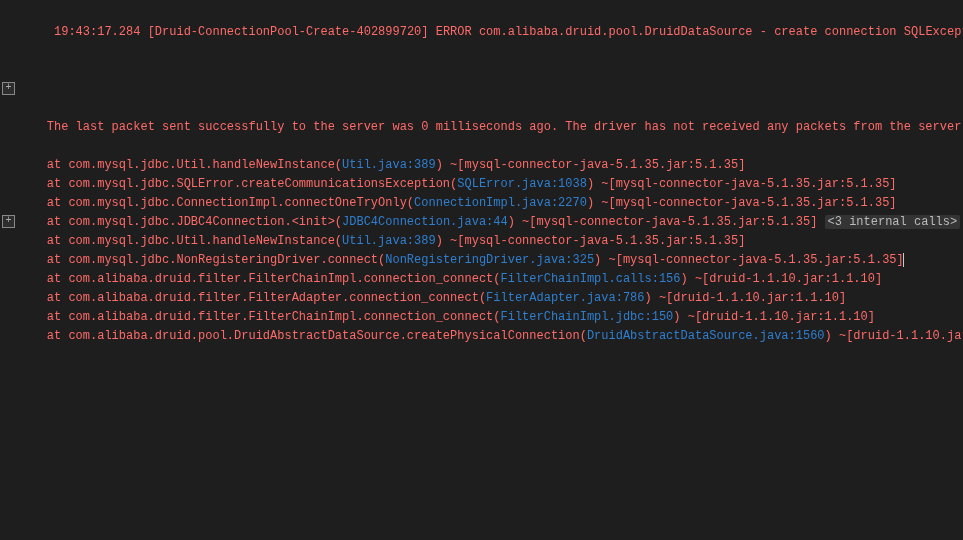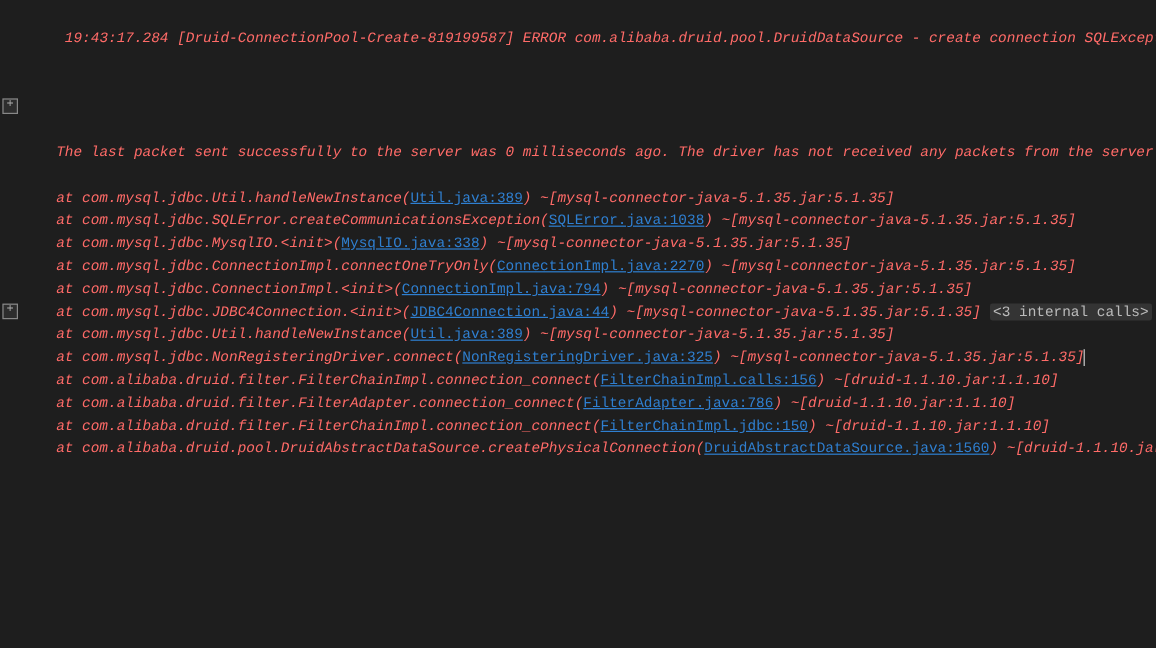--- a/index.html
+++ b/index.html
@@ -31,22 +31,22 @@
     width: 11px;
     height: 11px;
     border: 1px solid #888;
     background: #2d2d2d;
     font-size: 10px;
     line-height: 10px;
     text-align: center;
     color: #aaa;
     cursor: pointer;
   }
-  .level-error   { color: #ff6b68; font-style: italic; }
-  .link          { color: #2f7fd0; text-decoration: underline; cursor: pointer; }
+  .level-error   { color: #ff6b68; }
+  .link          { color: #2f7fd0; cursor: pointer; }
   .redact {
     display: inline-block;
     vertical-align: middle;
     background: #4a4a4a;
     height: 12px;
     border-radius: 2px;
   }
   .redact.w2 { width: 55px; }
   .badge-calls {
     background: rgba(120,120,120,0.25);
@@ -63,38 +63,36 @@
     vertical-align: middle;
     margin-left: -1px;
   }
 </style>
 </head>
 <body>
 
 <div class="log-container">
 
   <div class="line">
-    <span class="level-error"> 19:43:17.284 </span><span class="level-error">[Druid-ConnectionPool-Create-819199587] </span><span class="level-error">ERROR</span><span class="level-error"> com.alibaba.druid.pool.DruidDataSource - create connection SQLException, url: jdbc:mysql:</span>
+    <span class="level-error"> 19:43:17.284 </span><span class="level-error">[Druid-ConnectionPool-Create-402899720] </span><span class="level-error">ERROR</span><span class="level-error"> com.alibaba.druid.pool.DruidDataSource - create connection SQLException, url: jdbc:mysql:</span>
   </div>
 
 
 
   <div class="line"><span> </span></div>
 
   <div class="line">
     <span class="gutter-icon">+</span>
     <span class="level-error">The last packet sent successfully to the server was 0 milliseconds ago. The driver has not received any packets from the server.</span> 
   </div>
 
   <div id="stack-host">
       <div class="line"><span class="level-error">    at com.mysql.jdbc.Util.handleNewInstance(</span><span class="link">Util.java:389</span><span class="level-error">) ~[mysql-connector-java-5.1.35.jar:5.1.35]</span></div>
       <div class="line"><span class="level-error">    at com.mysql.jdbc.SQLError.createCommunicationsException(</span><span class="link">SQLError.java:1038</span><span class="level-error">) ~[mysql-connector-java-5.1.35.jar:5.1.35]</span></div>
-      <div class="line"><span class="level-error">    at com.mysql.jdbc.MysqlIO.&lt;init&gt;(</span><span class="link">MysqlIO.java:338</span><span class="level-error">) ~[mysql-connector-java-5.1.35.jar:5.1.35]</span></div>
       <div class="line"><span class="level-error">    at com.mysql.jdbc.ConnectionImpl.connectOneTryOnly(</span><span class="link">ConnectionImpl.java:2270</span><span class="level-error">) ~[mysql-connector-java-5.1.35.jar:5.1.35]</span></div>
-      <div class="line"><span class="level-error">    at com.mysql.jdbc.ConnectionImpl.&lt;init&gt;(</span><span class="link">ConnectionImpl.java:794</span><span class="level-error">) ~[mysql-connector-java-5.1.35.jar:5.1.35]</span></div>
       <div class="line"><span class="gutter-icon">+</span><span class="level-error">    at com.mysql.jdbc.JDBC4Connection.&lt;init&gt;(</span><span class="link">JDBC4Connection.java:44</span><span class="level-error">) ~[mysql-connector-java-5.1.35.jar:5.1.35] </span><span class="badge-calls">&lt;3 internal calls&gt;</span></div>
       <div class="line"><span class="level-error">    at com.mysql.jdbc.Util.handleNewInstance(</span><span class="link">Util.java:389</span><span class="level-error">) ~[mysql-connector-java-5.1.35.jar:5.1.35]</span></div>
       <div class="line"><span class="level-error">    at com.mysql.jdbc.NonRegisteringDriver.connect(</span><span class="link">NonRegisteringDriver.java:325</span><span class="level-error">) ~[mysql-connector-java-5.1.35.jar:5.1.35]</span><span class="cursor-caret"></span></div>
       <div class="line"><span class="level-error">    at com.alibaba.druid.filter.FilterChainImpl.connection_connect(</span><span class="link">FilterChainImpl.calls:156</span><span class="level-error">) ~[druid-1.1.10.jar:1.1.10]</span></div>
       <div class="line"><span class="level-error">    at com.alibaba.druid.filter.FilterAdapter.connection_connect(</span><span class="link">FilterAdapter.java:786</span><span class="level-error">) ~[druid-1.1.10.jar:1.1.10]</span></div>
       <div class="line"><span class="level-error">    at com.alibaba.druid.filter.FilterChainImpl.connection_connect(</span><span class="link">FilterChainImpl.jdbc:150</span><span class="level-error">) ~[druid-1.1.10.jar:1.1.10]</span></div>
       <div class="line"><span class="level-error">    at com.alibaba.druid.pool.DruidAbstractDataSource.createPhysicalConnection(</span><span class="link">DruidAbstractDataSource.java:1560</span><span class="level-error">) ~[druid-1.1.10.jar:1.1.10]</span></div>
     </div>
 
 </div>

